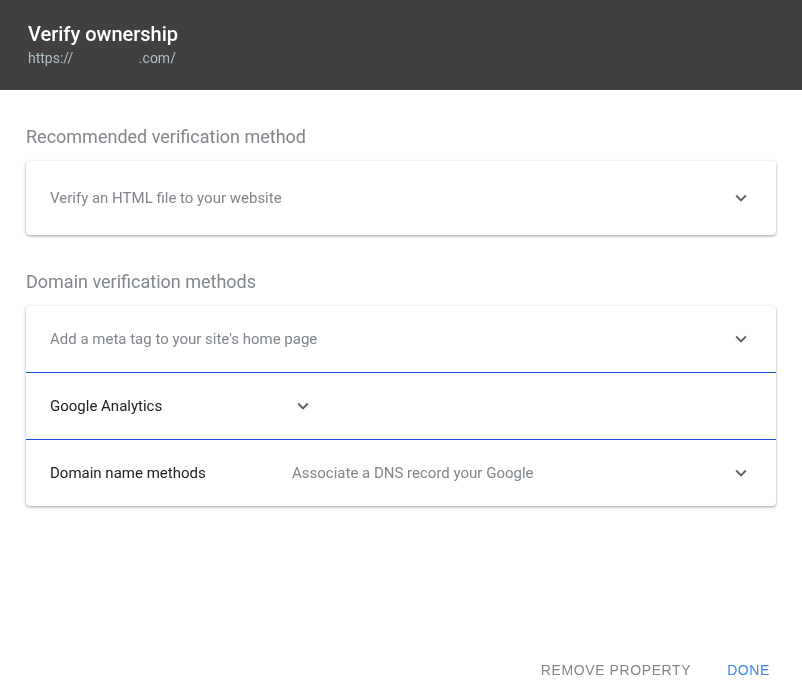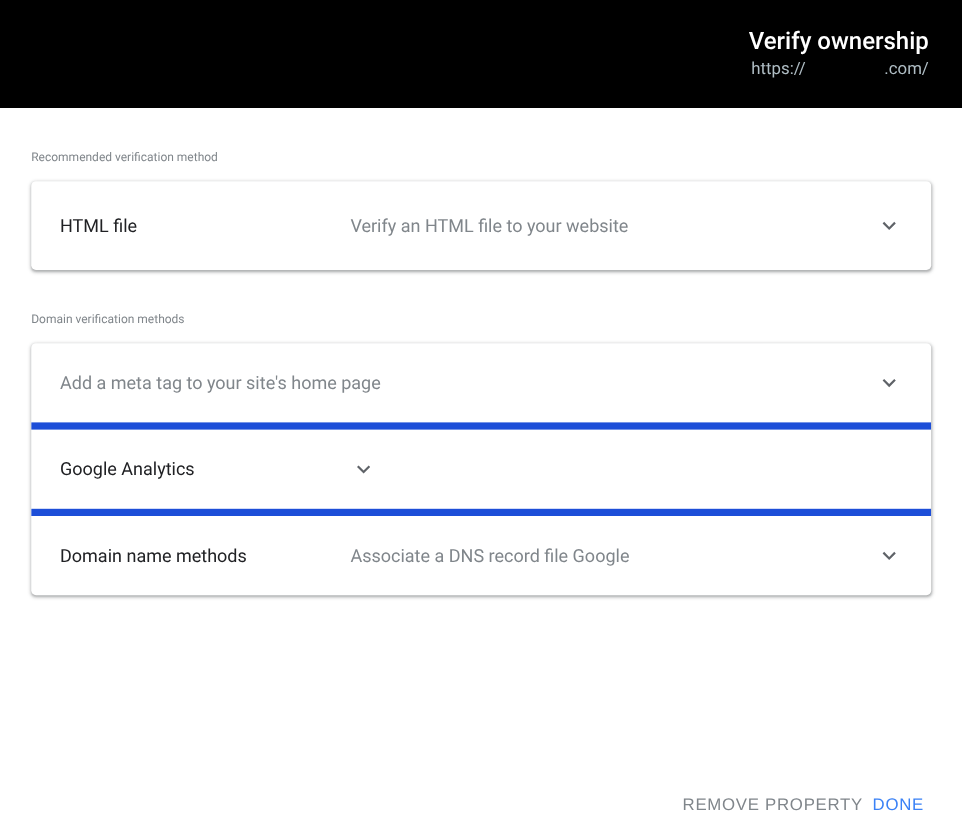--- a/index.html
+++ b/index.html
@@ -9,57 +9,56 @@
     }
     body {
       font-family: Roboto, 'Helvetica Neue', Arial, sans-serif;
       background: #fff;
       width: 802px;
       height: 698px;
       overflow: hidden;
       position: relative;
     }
     .header {
-      background: #000000;
+      background: #404040;
       color: #fff;
       padding: 22px 28px 24px 28px;
-      text-align: right;
     }
     .header-title {
       font-size: 20px;
       font-weight: 500;
       margin-bottom: 4px;
     }
     .header-url {
       font-size: 14px;
       color: #b0bec5;
       font-weight: 400;
     }
     .content {
       padding: 0 26px;
     }
     .section-label {
       color: #80868b;
-      font-size: 10px;
+      font-size: 18px;
       font-weight: 400;
       margin-top: 36px;
       margin-bottom: 14px;
     }
     .card {
       background: #fff;
       border-radius: 4px;
       box-shadow: 0 1px 2px rgba(60,64,67,0.3), 0 1px 3px 1px rgba(60,64,67,0.15);
       overflow: hidden;
     }
     .method-row {
       display: flex;
       align-items: center;
       padding: 22px 24px;
       cursor: pointer;
-      border-top: 6px solid #1d4ed8;
+      border-top: 1px solid #1d4ed8;
     }
     .method-row:first-child {
       border-top: none;
     }
     .card.recommended .method-row {
       padding: 26px 24px;
     }
     .method-title {
       flex: 0 0 242px;
       font-size: 15px;
@@ -85,20 +84,21 @@
     }
     .footer {
       position: absolute;
       bottom: 0;
       left: 0;
       right: 0;
       display: flex;
       justify-content: flex-end;
       align-items: flex-end;
       padding: 14px 28px;
+      gap: 28px;
       background: #fff;
     }
     .footer-btn {
       font-size: 14px;
       font-weight: 500;
       letter-spacing: 0.6px;
       cursor: pointer;
       text-transform: uppercase;
       background: none;
       border: none;
@@ -121,21 +121,20 @@
     <span style="margin-left:62px;">.com/</span>
   </div>
 </div>
 
 <div class="content">
 
   <div class="section-label">Recommended verification method</div>
 
   <div class="card recommended">
     <div class="method-row">
-      <div class="method-title">HTML file</div>
       <div class="method-desc">Verify an HTML file to your website</div>
       <div class="chevron">
         <svg viewBox="0 0 24 24">
             <path d="M7.41 8.59 12 13.17l4.59-4.58L18 10l-6 6-6-6z"></path>
           </svg>
       </div>
     </div>
   </div>
 
   <div class="section-label">Domain verification methods</div>
@@ -152,21 +151,21 @@
     <div class="method-row">
       <div class="method-title">Google Analytics</div>
       <div class="chevron">
         <svg viewBox="0 0 24 24">
             <path d="M7.41 8.59 12 13.17l4.59-4.58L18 10l-6 6-6-6z"></path>
           </svg>
       </div>
     </div>
     <div class="method-row">
       <div class="method-title">Domain name methods</div>
-      <div class="method-desc">Associate a DNS record file Google</div>
+      <div class="method-desc">Associate a DNS record your Google</div>
       <div class="chevron">
         <svg viewBox="0 0 24 24">
             <path d="M7.41 8.59 12 13.17l4.59-4.58L18 10l-6 6-6-6z"></path>
           </svg>
       </div>
     </div>
   </div>
 
 </div>
 

